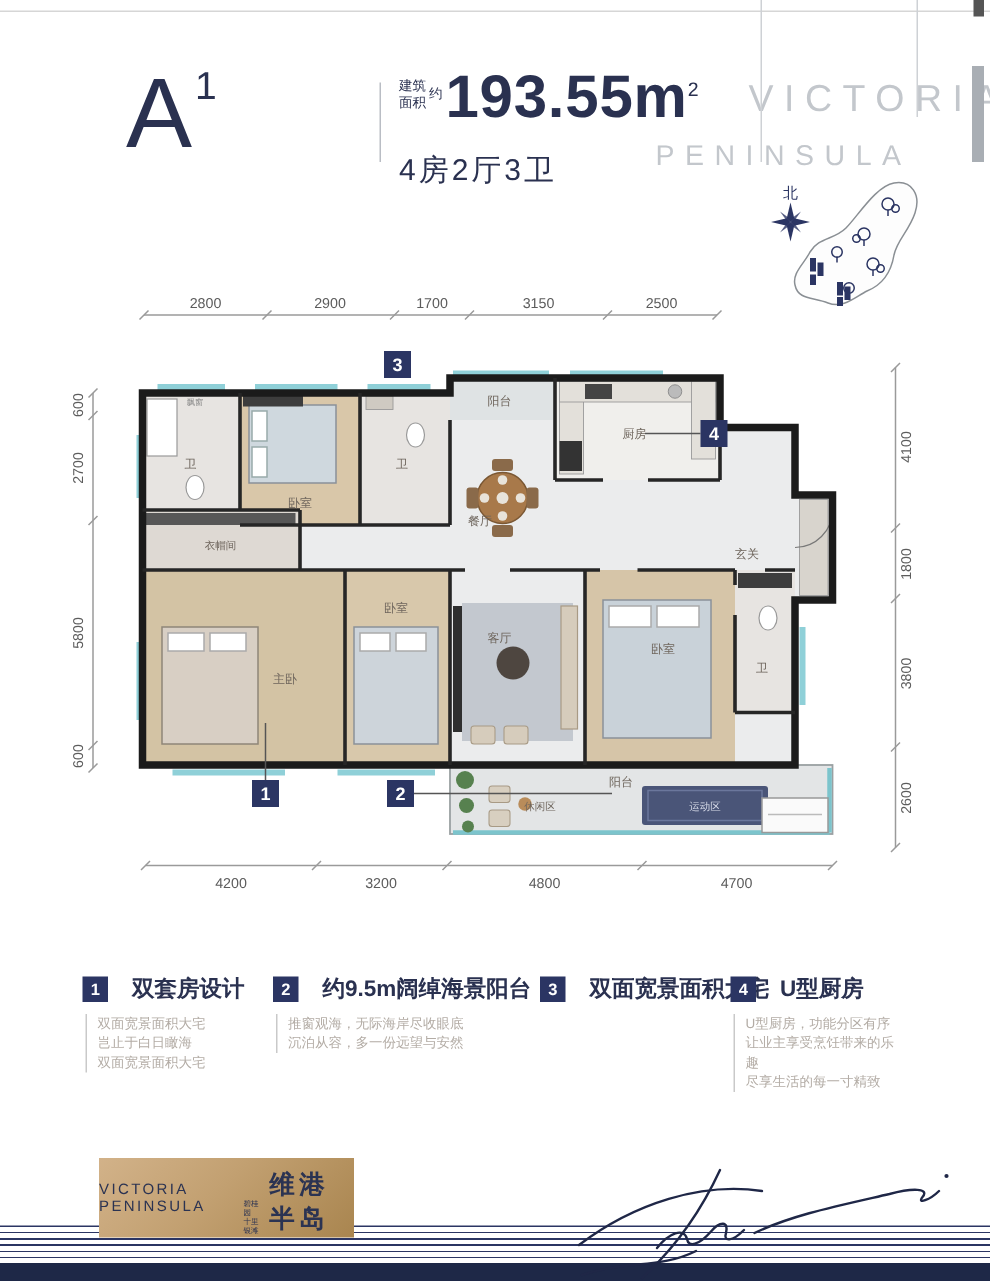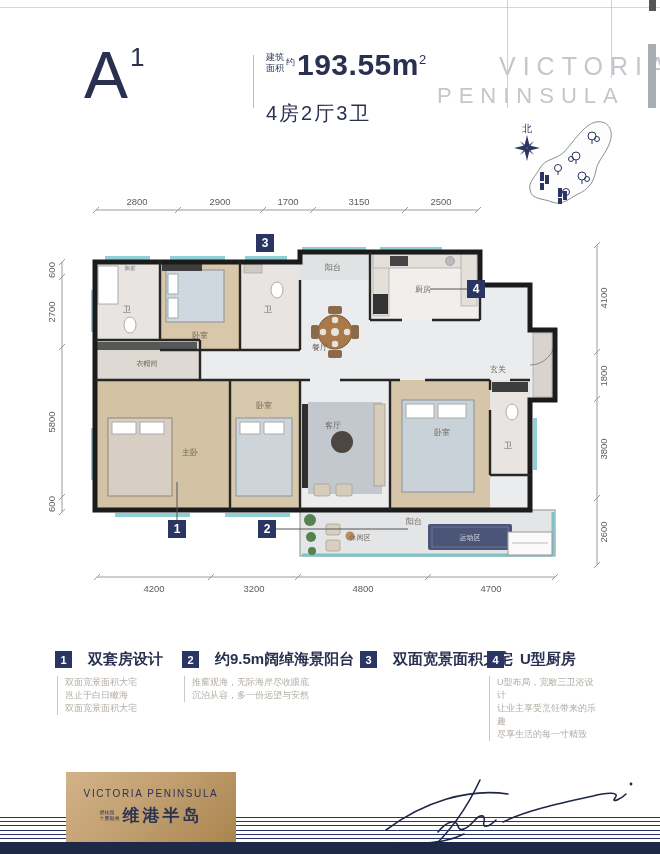--- a/index.html
+++ b/index.html
@@ -11,49 +11,49 @@
   
   .unit-title{position:absolute;left:84px;top:40px;display:flex;align-items:flex-start;color:#2a3150;}
   .unit-letter{font-size:66px;line-height:70px;font-weight:400;}
   .unit-sup{font-size:26px;line-height:26px;margin:4px 6px 0 2px;font-weight:400;}
   .unit-suffix{font-size:57px;line-height:72px;font-weight:500;letter-spacing:2px;}
   .hdr-divider{position:absolute;left:253px;top:55px;width:1px;height:53px;background:#b9bdc4;}
   .area-block{position:absolute;left:266px;top:50px;}
   .area-row{display:flex;align-items:center;}
   .area-prefix{display:flex;flex-direction:column;font-size:9px;line-height:11px;color:#2a3150;margin-right:2px;margin-bottom:4px;}
   .area-about{font-size:9px;margin:0 2px 5px 0;}
-  .area-value{font-size:30px;font-weight:600;line-height:30px;letter-spacing:0.5px;}
+  .area-value{font-size:40px;font-weight:600;line-height:30px;letter-spacing:0.5px;}
   .area-sup{font-size:13px;margin-bottom:12px;}
   .rooms-summary{font-size:20px;font-weight:500;letter-spacing:2px;margin-top:20px;}
   .brand{position:absolute;color:#c3c7cc;letter-spacing:7px;font-weight:400;}
   .brand-top{left:499px;top:52px;font-size:25px;}
-  .brand-bottom{left:437px;top:83px;font-size:22px;}
+  .brand-bottom{left:437px;top:94px;font-size:19px;}
   .brand-line{position:absolute;top:0;width:1px;background:#ced1d5;}
   .brand-line.l1{left:507px;height:108px;}
   .brand-line.l2{left:611px;height:78px;}
   .brand-bar{position:absolute;left:648px;top:44px;width:8px;height:64px;background:#a9aeb4;}
 
   
   .feature{position:absolute;top:650px;}
   .feature-head{display:flex;align-items:center;}
   .feature-badge{width:17px;height:17px;background:#2b3563;color:#fff;font-size:11px;font-weight:700;
                  display:flex;align-items:center;justify-content:center;flex:0 0 17px;}
   .feature-title{font-size:15px;font-weight:600;color:#2a3150;margin-left:16px;white-space:nowrap;}
   .feature-desc{margin:7px 15px 0 2px;border-left:1px solid #c9c9c9;padding-left:7px;
                 font-size:9px;line-height:13px;color:#b3aca5;}
 
   
   .stripes{position:absolute;left:0;top:817px;width:660px;height:25px;
            background:repeating-linear-gradient(180deg,#2b3563 0,#2b3563 1px,transparent 1px,transparent 4.2px);}
   .navy-band{position:absolute;left:0;top:842px;width:660px;height:12px;background:#1e2847;}
-  .logo-box{position:absolute;left:66px;top:772px;width:170px;height:70px;
+  .logo-box{position:absolute;left:66px;top:772px;width:170px;height:53px;
             background:linear-gradient(135deg,#d2b289 0%,#c2a071 45%,#a9854f 100%);
-            display:flex;flex-direction:column;align-items:center;justify-content:center;}
+            display:flex;flex-direction:row;align-items:center;justify-content:center;}
   .logo-en{font-size:10px;letter-spacing:1.6px;color:#2b3352;font-weight:500;}
-  .logo-cn-row{display:flex;align-items:center;margin-top:5px;}
+  .logo-cn-row{display:flex;align-items:flex-end;margin-top:5px;}
   .logo-prefix{display:flex;flex-direction:column;font-size:5px;line-height:6px;color:#2b3352;margin-right:3px;}
   .logo-cn{font-size:17px;font-weight:700;letter-spacing:3px;color:#2b3352;}
   .signature{position:absolute;left:368px;top:768px;}
 
   svg text{font-family:"Liberation Sans","DejaVu Sans",sans-serif;}
 </style>
 </head>
 <body>
 
 <div class="page">
@@ -339,21 +339,21 @@
       <div class="feature-badge">3</div>
       <div class="feature-title">双面宽景面积大宅</div>
     </div>
   </div>
   <div class="feature" style="left:487px;width:130px;">
     <div class="feature-head">
       <div class="feature-badge">4</div>
       <div class="feature-title">U型厨房</div>
     </div>
     <div class="feature-desc">
-      <div>U型布局，宽敞三卫浴设计</div>
+      <div>U型厨房，功能分区有序</div>
       <div>让业主享受烹饪带来的乐趣</div>
       <div>尽享生活的每一寸精致</div>
     </div>
   </div>
 
   <div class="stripes"></div>
   <div class="navy-band"></div>
 
   <div class="logo-box">
     <div class="logo-en">VICTORIA PENINSULA</div>

